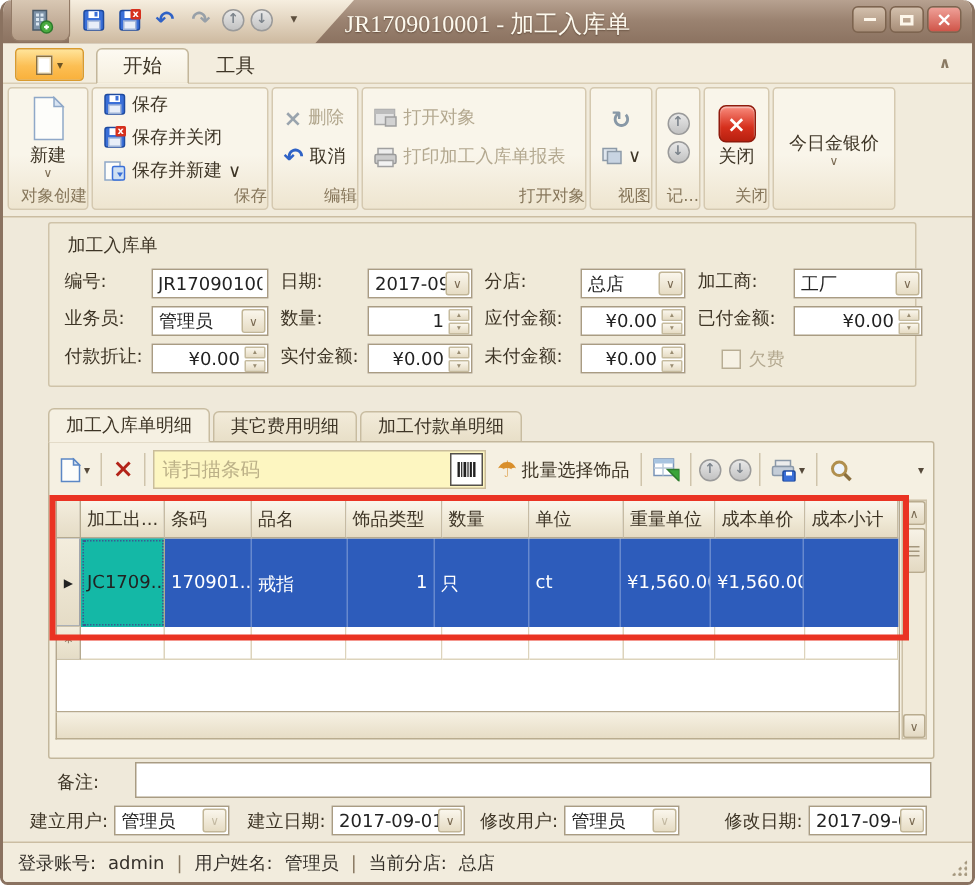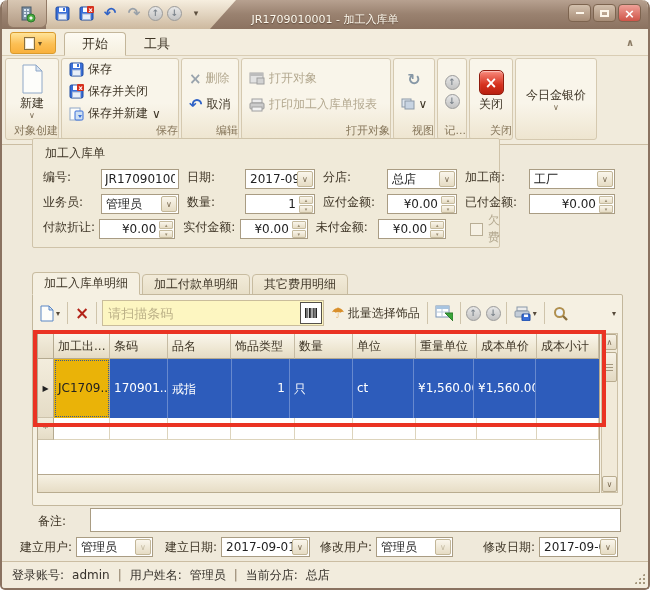--- a/index.html
+++ b/index.html
@@ -9,21 +9,21 @@
 
 .titlebar { position:absolute; left:0; top:0; width:100%; height:29px; background:linear-gradient(#b7a190,#9a8270 48%,#8b7260); border-radius:6px 6px 0 0; }
 .qat-strip { position:absolute; left:44px; top:0; width:190px; height:29px; background:linear-gradient(#f6eedf,#cdb99f); clip-path:polygon(0 0,100% 0,calc(100% - 26px) 100%,0 100%); }
 .app-tab { position:absolute; left:5px; top:0; width:40px; height:28px; background:linear-gradient(#d8c7b3,#b29a84); border:1px solid #937b67; border-top:none; border-radius:0 0 6px 6px; display:flex; align-items:center; justify-content:center; }
 .qat { position:absolute; left:50px; top:3px; display:flex; align-items:center; gap:4px; }
 .qbtn { width:20px; height:20px; display:flex; align-items:center; justify-content:center; border-radius:3px; }
 .glyph-undo { color:#2f62c6; font-size:15px; font-weight:bold; }
 .glyph-redo { color:#98a0a8; font-size:15px; font-weight:bold; }
 .circ { width:15px; height:15px; border-radius:50%; background:linear-gradient(#e8e8e8,#c2c2c2); border:1px solid #9a9a9a; color:#7c848c; font-size:9px; line-height:13px; text-align:center; font-weight:bold; }
 .qat-more { color:#5d4f3e; font-size:9px; }
-.title-text { position:absolute; left:0; top:12px; width:100%; text-align:center; color:#fdf9ee; font-size:11px; text-shadow:0 1px 1px rgba(70,50,35,.6); }
+.title-text { position:absolute; left:0; top:6px; width:100%; text-align:center; color:#fdf9ee; font-size:16px; text-shadow:0 1px 1px rgba(70,50,35,.6);font-family:Liberation Serif, serif; }
 .winbtns { position:absolute; right:7px; top:4px; display:flex; gap:2px; }
 .wbtn { width:23px; height:18px; border:1px solid #7d644f; border-radius:4px; background:linear-gradient(#d3c0ad,#a78d77); display:flex; align-items:center; justify-content:center; }
 .wbtn.close { background:linear-gradient(#efa198,#cf5448); }
 .wbtn .bar { width:8px; height:2px; background:#fdf6ea; }
 .wbtn .box { width:9px; height:7px; border:2px solid #fdf6ea; }
 .wbtn .x { color:#fff; font-weight:bold; font-size:13px; line-height:1; }
 
 
 .tabrow { position:absolute; left:0; top:29px; width:100%; height:27px; background:#f3edde; border-bottom:1px solid #d9cdb4; }
 .appmenu { position:absolute; left:8px; top:3px; width:46px; height:22px; background:linear-gradient(#ffe49a,#fcbf54 55%,#f9b13c); border:1px solid #d99b2e; border-radius:3px; display:flex; align-items:center; justify-content:center; gap:3px; }
@@ -44,21 +44,21 @@
 .bigbtn .ddsmall { font-size:8px; color:#7a6a52; line-height:6px; }
 .stack { display:flex; flex-direction:column; justify-content:center; gap:2px; width:100%; padding:0 4px; }
 .smbtn { display:flex; align-items:center; gap:4px; height:20px; padding:0 3px; font-size:12px; color:#3e3526; white-space:nowrap; }
 .smbtn.disabled, .bigbtn.disabled .blabel { color:#b3a88f; }
 .icon-x-gray { color:#9aa4ad; font-size:15px; font-weight:bold; }
 .icon-undo { color:#2f62c6; font-size:16px; font-weight:bold; }
 .icon-refresh { color:#8898a6; font-size:16px; font-weight:bold; }
 .redx { width:25px; height:25px; border-radius:5px; background:linear-gradient(#f98c7e,#d6301d 60%,#b8200f); border:1px solid #8f1b0d; color:#fff; font-size:15px; font-weight:bold; display:flex; align-items:center; justify-content:center; box-shadow:inset 0 1px 1px rgba(255,255,255,.5); }
 
 
-.formbox { position:absolute; left:30px; top:138px; width:468px; height:110px; border:1px solid #cfc3a9; border-radius:2px; background:#f0ead9; }
+.formbox { position:absolute; left:30px; top:148px; width:579px; height:110px; border:1px solid #cfc3a9; border-radius:2px; background:#f0ead9; }
 .ftitle { position:absolute; left:12px; top:6px; font-size:12px; color:#3e3526; }
 .frow { position:absolute; left:10px; display:flex; height:20px; }
 .flabel { font-size:12px; color:#3e3526; white-space:nowrap; }
 .ti, .combo, .spin { height:20px; border:1px solid #a99c83; background:#fff; font-size:12px; color:#222; }
 .ti { padding:0 3px; font-family:"DejaVu Sans","Liberation Sans",sans-serif; }
 .combo { display:flex; align-items:center; }
 .combo .cval { flex:1; padding:0 4px; overflow:hidden; white-space:nowrap; }
 .combo .cdd { width:16px; height:16px; margin-right:1px; background:linear-gradient(#faf6ec,#e6dcc4); border:1px solid #c2b697; border-radius:2px; font-size:8px; color:#7a6a52; display:flex; align-items:center; justify-content:center; }
 .combo.dis .cdd { color:#c4baa2; }
 .spin { display:flex; align-items:center; }
@@ -90,21 +90,21 @@
 .gridwrap { position:absolute; left:4px; top:38px; right:4px; height:160px; display:flex; }
 .gleft { flex:1; display:flex; flex-direction:column; }
 .gridmain { height:142px; background:#fff; border:1px solid #b5a88e; overflow:hidden; }
 .ghead { display:flex; height:25px; }
 .gh { background:linear-gradient(#faf6ec,#eee7d3 60%,#e5dbc4); border-right:1px solid #c6bba3; border-bottom:1px solid #b5aa90; font-size:12px; color:#3e3526; padding:4px 4px 0 4px; white-space:nowrap; overflow:hidden; }
 .gsel { width:16px; background:linear-gradient(#f3eddd,#e5dcc6); border-right:1px solid #b5aa90; border-bottom:1px solid #cdc3ab; flex:0 0 16px; display:flex; align-items:center; justify-content:center; }
 .ghead .gsel { border-bottom:1px solid #b5aa90; }
 .grow { display:flex; height:59px; background:#2d5cbb; }
 .grow .gsel { background:linear-gradient(#f3eddd,#e5dcc6); color:#222; font-size:8px; }
 .gc { color:#fff; font-size:12px; padding:22px 4px 0 4px; border-right:1px solid rgba(255,255,255,.28); white-space:nowrap; overflow:hidden; }
-.gc-focus { background:#eab308; color:#222; outline:1px dotted #3a5a90; outline-offset:-2px; border-right:1px solid #b5aa90; }
+.gc-focus { background:#14b8a6; color:#222; outline:1px dotted #3a5a90; outline-offset:-2px; border-right:1px solid #b5aa90; }
 .gnew { display:flex; height:22px; background:#fff; }
 .gnew .gsel { color:#8a7a63; font-size:11px; border-bottom:1px solid #cdc3ab; }
 .gc-empty { border-right:1px solid #ddd4bc; border-bottom:1px solid #ddd4bc; background:#fff; }
 .gsummary { height:18px; margin-top:0; background:linear-gradient(#f6f1e3,#e7ddc6); border:1px solid #b9ac8f; border-top:none; }
 .vscroll { width:17px; display:flex; flex-direction:column; background:#f1ead9; border:1px solid #cdc1a7; margin-left:1px; }
 .sbtn { height:16px; background:linear-gradient(#f7f2e6,#e3d9c2); border:1px solid #b9ac8f; border-radius:2px; font-size:8px; color:#7a6a52; display:flex; align-items:center; justify-content:center; }
 .sthumb { height:30px; margin:2px 0; background:linear-gradient(#f7f2e6,#e3d9c2); border:1px solid #b9ac8f; border-radius:2px; display:flex; flex-direction:column; align-items:center; justify-content:center; gap:2px; }
 .sthumb i { display:block; width:7px; height:1px; background:#a4977d; }
 .strack { flex:1; }
 
@@ -423,22 +423,22 @@
         </div>
       <span class="chk" style="margin-left:24px">
           <span class="box"></span>
           <span class="clabel">欠费</span>
         </span>
     </div>
   </div>
 
   <div class="dtabs">
     <div class="dtab active">加工入库单明细</div>
+    <div class="dtab">其它费用明细</div>
     <div class="dtab">加工付款单明细</div>
-    <div class="dtab">其它费用明细</div>
   </div>
 
   <div class="dpanel">
     <div class="toolbar">
       <div class="tbtn">
         <svg width="15" height="17" viewBox="0 0 15 17">
             <path d="M2 1 h8 l4 4 v11 h-12 z" fill="#fdfdfa" stroke="#5b87c5"></path>
             <path d="M10 1 l4 4 h-4 z" fill="#d8e4f2" stroke="#5b87c5"></path>
           </svg>
         <span class="tdd">▾</span>

